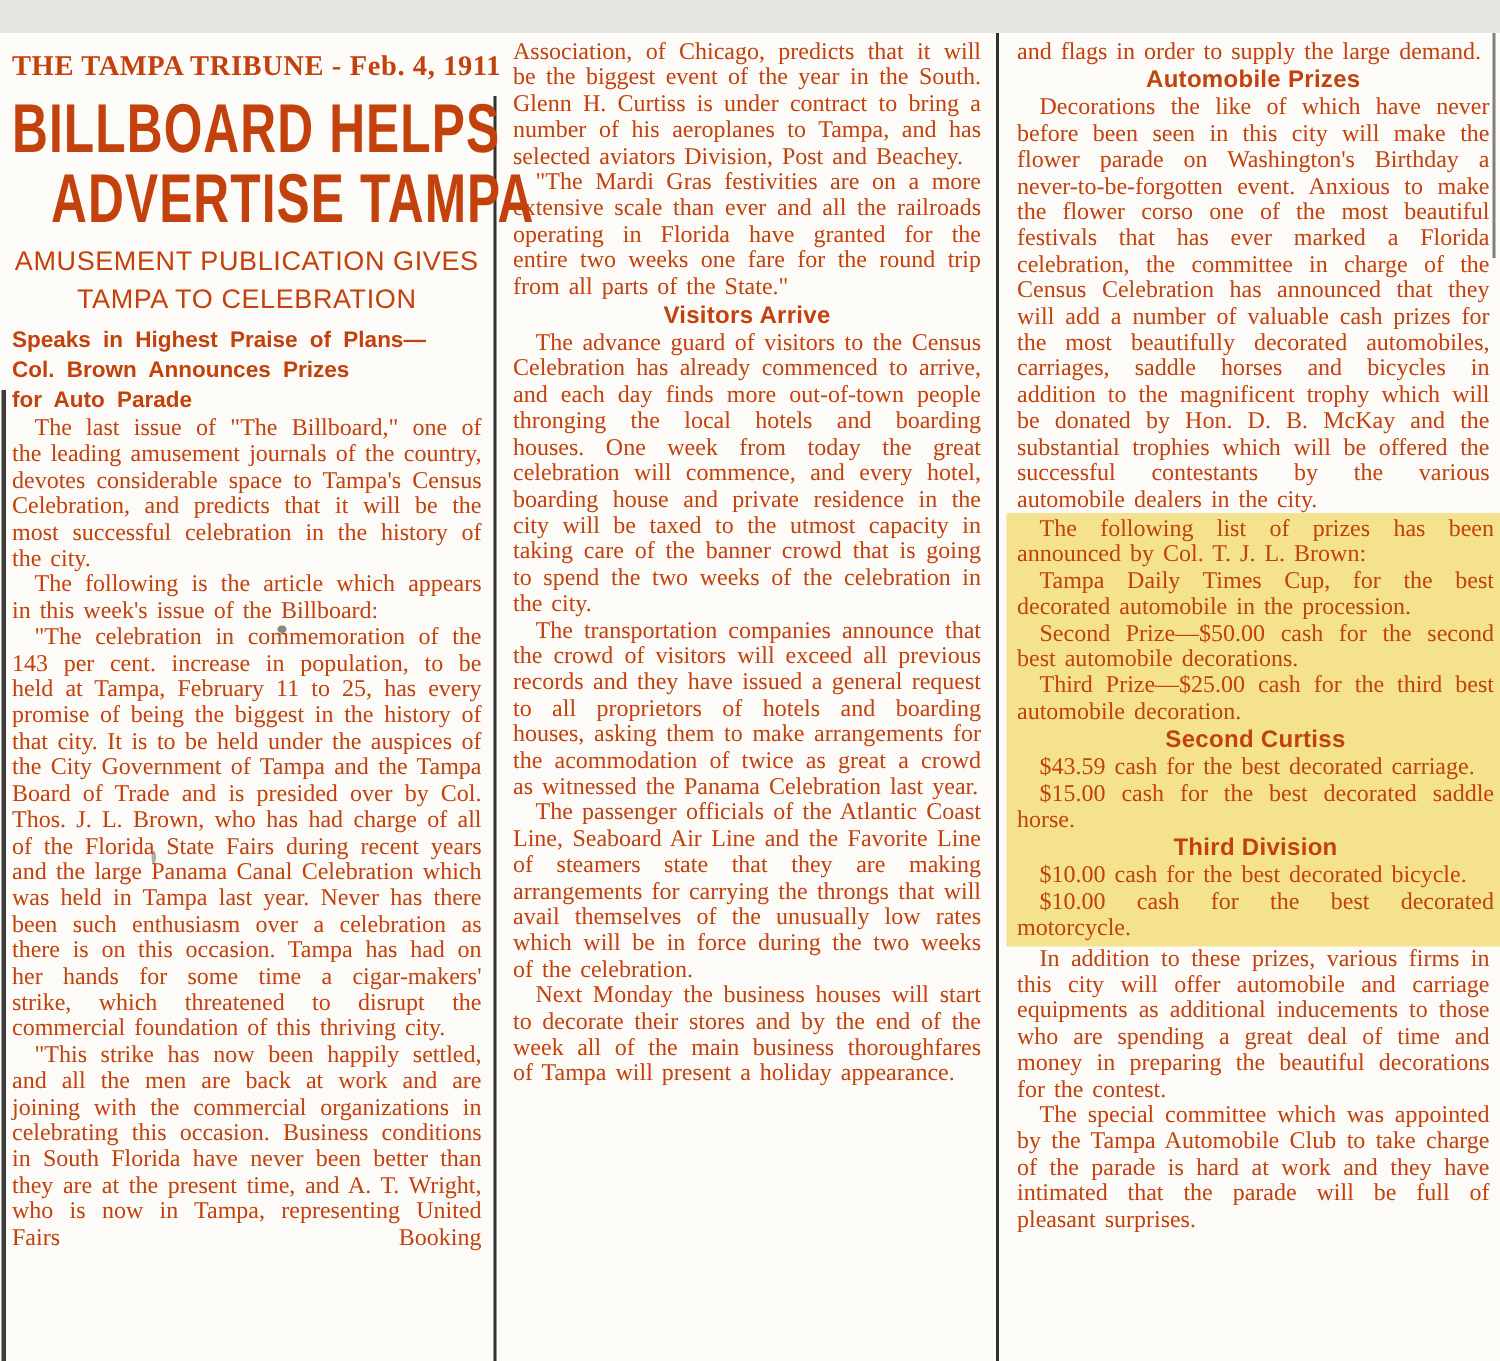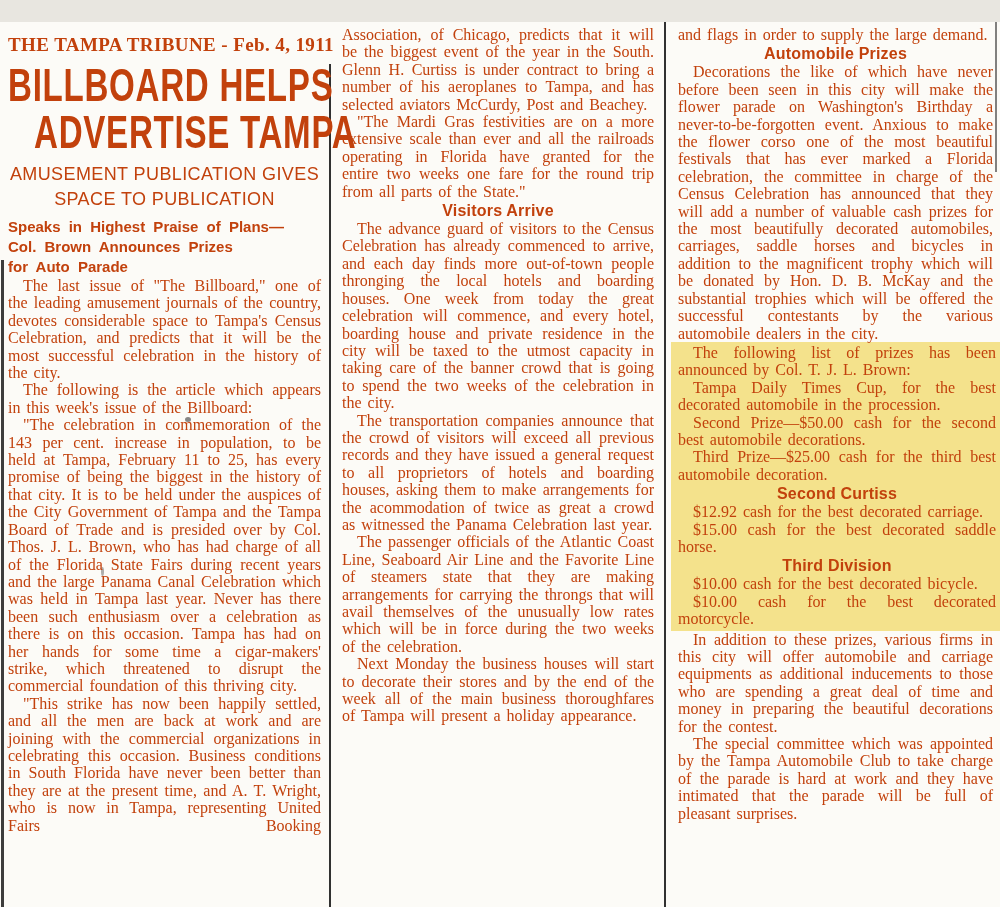--- a/index.html
+++ b/index.html
@@ -74,54 +74,54 @@
   <div class="speck speck2"></div>
   <div class="speck speck3"></div>
 
   <div class="col col-left">
     <div class="masthead">THE TAMPA TRIBUNE - Feb. 4, 1911</div>
     <div class="headline">
       <div class="hl">BILLBOARD HELPS</div>
       <div class="hl hl2">ADVERTISE TAMPA</div>
     </div>
     <div class="deck">AMUSEMENT PUBLICATION GIVES</div>
-    <div class="deck deck2">SPACE TO PUBLICATION</div>
+    <div class="deck deck2">TAMPA TO CELEBRATION</div>
     <div class="subdeck">
       <div>Speaks in Highest Praise of Plans—</div>
       <div>Col. Brown Announces Prizes</div>
       <div>for Auto Parade</div>
     </div>
     <p class="bp">The last issue of "The Billboard," one of the leading amusement journals of the country, devotes considerable space to Tampa's Census Celebration, and predicts that it will be the most successful celebration in the history of the city.</p>
     <p class="bp">The following is the article which appears in this week's issue of the Billboard:</p>
     <p class="bp">"The celebration in commemoration of the 143 per cent. increase in population, to be held at Tampa, February 11 to 25, has every promise of being the biggest in the history of that city. It is to be held under the auspices of the City Government of Tampa and the Tampa Board of Trade and is presided over by Col. Thos. J. L. Brown, who has had charge of all of the Florida State Fairs during recent years and the large Panama Canal Celebration which was held in Tampa last year. Never has there been such enthusiasm over a celebration as there is on this occasion. Tampa has had on her hands for some time a cigar-makers' strike, which threatened to disrupt the commercial foundation of this thriving city.</p>
     <p class="bp cutoff">"This strike has now been happily settled, and all the men are back at work and are joining with the commercial organizations in celebrating this occasion. Business conditions in South Florida have never been better than they are at the present time, and A. T. Wright, who is now in Tampa, representing United Fairs Booking</p>
   </div>
 
   <div class="col col-mid">
-    <p class="bp noind">Association, of Chicago, predicts that it will be the biggest event of the year in the South. Glenn H. Curtiss is under contract to bring a number of his aeroplanes to Tampa, and has selected aviators McCurdy, Post and Beachey.</p>
+    <p class="bp noind">Association, of Chicago, predicts that it will be the biggest event of the year in the South. Glenn H. Curtiss is under contract to bring a number of his aeroplanes to Tampa, and has selected aviators Division, Post and Beachey.</p>
     <p class="bp">"The Mardi Gras festivities are on a more extensive scale than ever and all the railroads operating in Florida have granted for the entire two weeks one fare for the round trip from all parts of the State."</p>
     <div class="subhead">Visitors Arrive</div>
     <p class="bp">The advance guard of visitors to the Census Celebration has already commenced to arrive, and each day finds more out-of-town people thronging the local hotels and boarding houses. One week from today the great celebration will commence, and every hotel, boarding house and private residence in the city will be taxed to the utmost capacity in taking care of the banner crowd that is going to spend the two weeks of the celebration in the city.</p>
     <p class="bp">The transportation companies announce that the crowd of visitors will exceed all previous records and they have issued a general request to all proprietors of hotels and boarding houses, asking them to make arrangements for the acommodation of twice as great a crowd as witnessed the Panama Celebration last year.</p>
     <p class="bp">The passenger officials of the Atlantic Coast Line, Seaboard Air Line and the Favorite Line of steamers state that they are making arrangements for carrying the throngs that will avail themselves of the unusually low rates which will be in force during the two weeks of the celebration.</p>
     <p class="bp">Next Monday the business houses will start to decorate their stores and by the end of the week all of the main business thoroughfares of Tampa will present a holiday appearance.</p>
   </div>
 
   <div class="col col-right">
     <p class="bp noind">and flags in order to supply the large demand.</p>
     <div class="subhead">Automobile Prizes</div>
     <p class="bp">Decorations the like of which have never before been seen in this city will make the flower parade on Washington's Birthday a never-to-be-forgotten event. Anxious to make the flower corso one of the most beautiful festivals that has ever marked a Florida celebration, the committee in charge of the Census Celebration has announced that they will add a number of valuable cash prizes for the most beautifully decorated automobiles, carriages, saddle horses and bicycles in addition to the magnificent trophy which will be donated by Hon. D. B. McKay and the substantial trophies which will be offered the successful contestants by the various automobile dealers in the city.</p>
 
     <div class="highlight">
       <p class="bp">The following list of prizes has been announced by Col. T. J. L. Brown:</p>
       <p class="bp">Tampa Daily Times Cup, for the best decorated automobile in the procession.</p>
       <p class="bp">Second Prize—$50.00 cash for the second best automobile decorations.</p>
       <p class="bp">Third Prize—$25.00 cash for the third best automobile decoration.</p>
       <div class="subhead">Second Curtiss</div>
-      <p class="bp">$12.92 cash for the best decorated carriage.</p>
+      <p class="bp">$43.59 cash for the best decorated carriage.</p>
       <p class="bp">$15.00 cash for the best decorated saddle horse.</p>
       <div class="subhead">Third Division</div>
       <p class="bp">$10.00 cash for the best decorated bicycle.</p>
       <p class="bp">$10.00 cash for the best decorated motorcycle.</p>
     </div>
 
     <p class="bp">In addition to these prizes, various firms in this city will offer automobile and carriage equipments as additional inducements to those who are spending a great deal of time and money in preparing the beautiful decorations for the contest.</p>
     <p class="bp">The special committee which was appointed by the Tampa Automobile Club to take charge of the parade is hard at work and they have intimated that the parade will be full of pleasant surprises.</p>
   </div>
 

